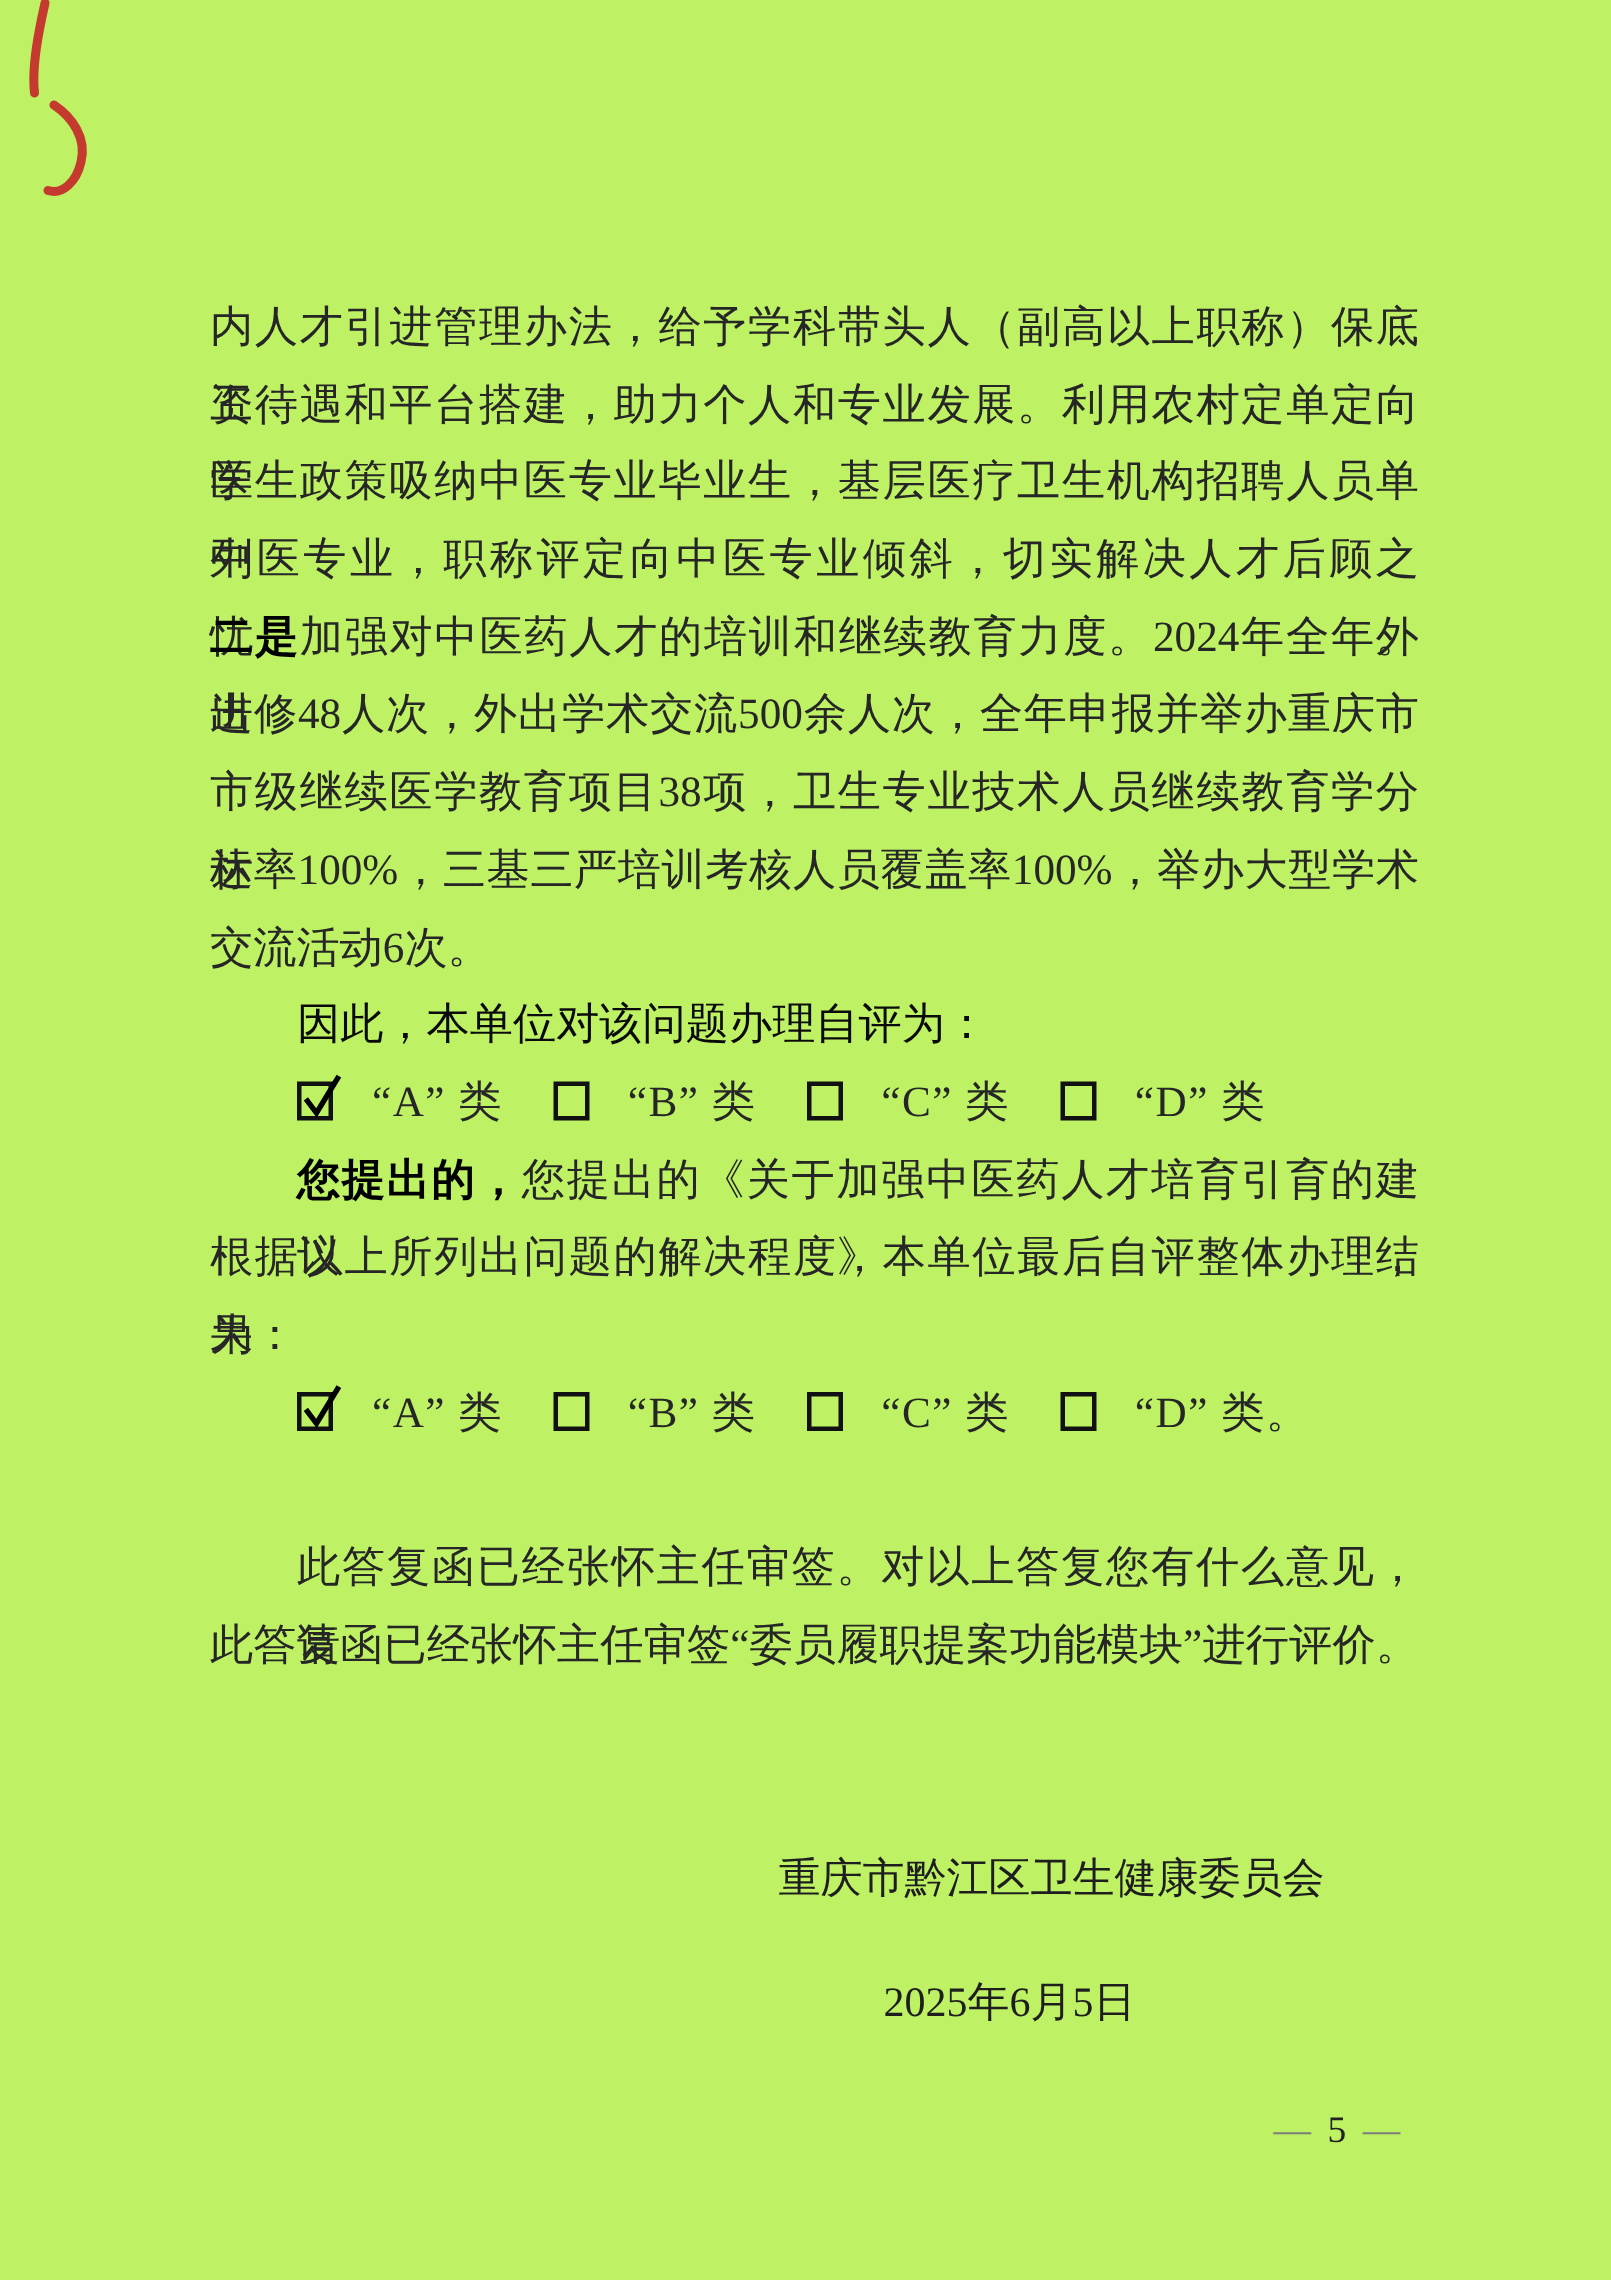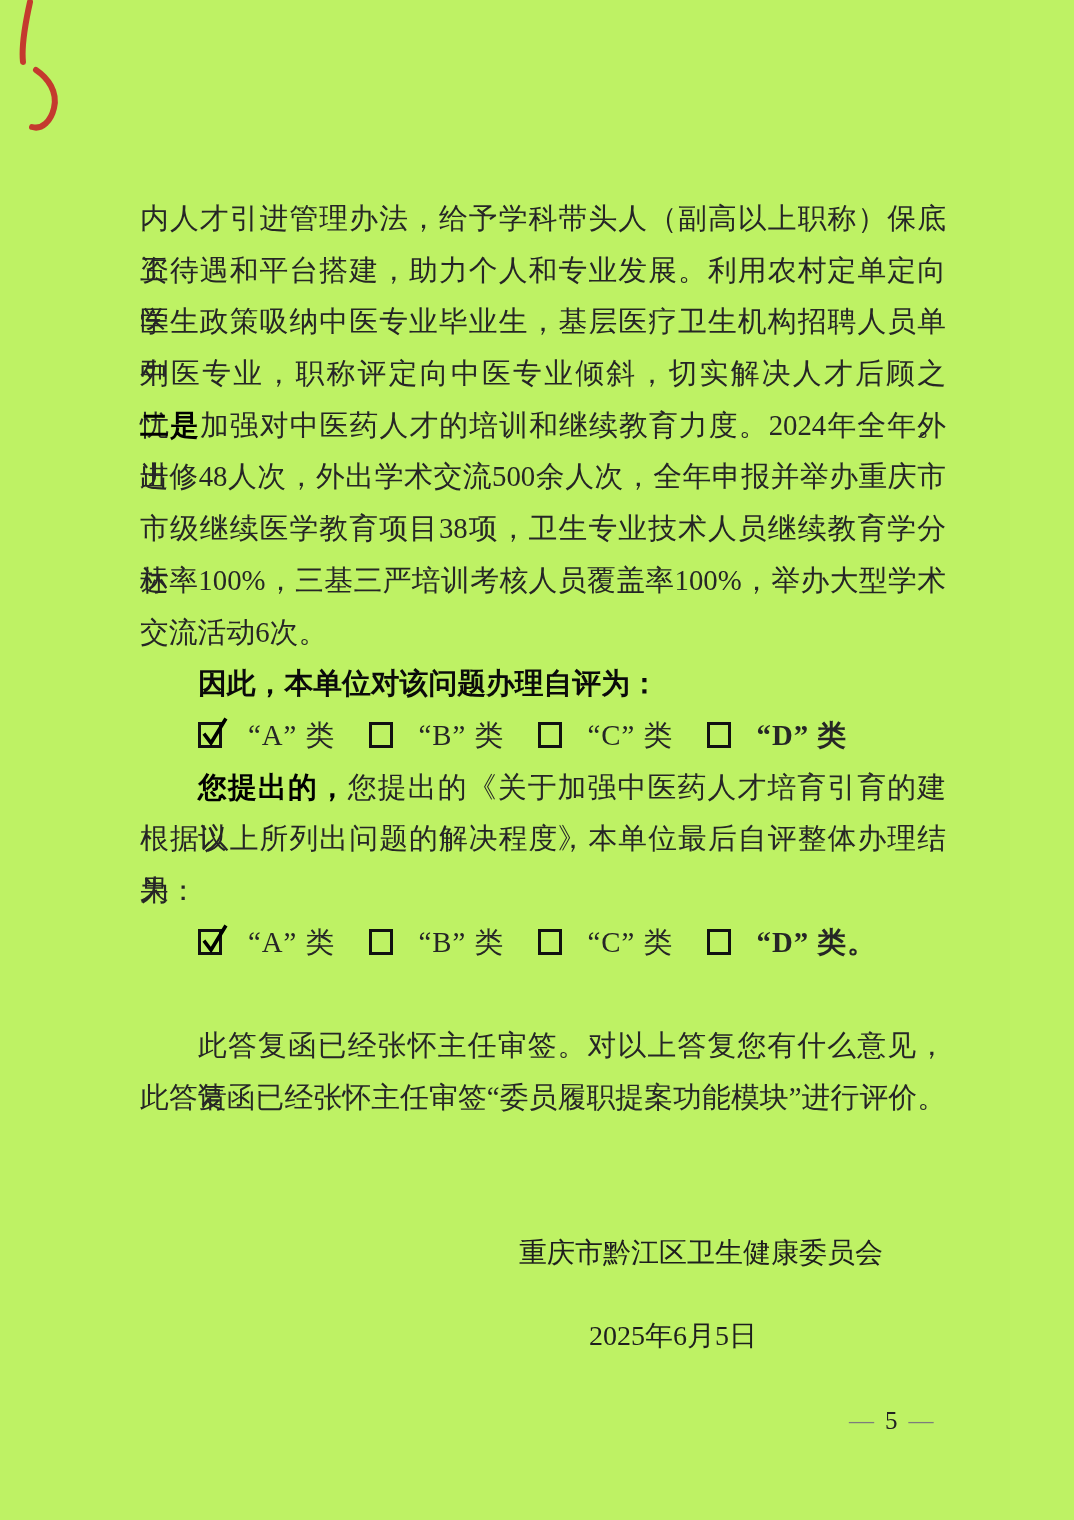--- a/index.html
+++ b/index.html
@@ -16,24 +16,24 @@
     position:absolute;left:140px;top:193px;width:806px;
     font-size:28.8px;
   }
   .line{height:51.7px;line-height:51.7px;}
   .fill{text-align:justify;text-align-last:justify;}
   .indent{padding-left:58px;}
   .hei{
     font-family:"Liberation Sans","DejaVu Sans",sans-serif;
     font-weight:bold;color:#000000;
   }
-  .kai-strong{font-weight:700;color:#0a0a0a;}
+  .kai-strong{font-weight:400;color:#0a0a0a;}
   .cb-row{white-space:nowrap;}
   .opt{margin-right:26px;}
-  .opt:last-child{margin-right:0;font-weight:bold;}
+  .opt:last-child{margin-right:0;}
   .cb{
     display:inline-block;width:24px;height:26px;
     border:3px solid #111;box-sizing:border-box;
     vertical-align:-3px;position:relative;margin-right:10px;
   }
   .cb .check{position:absolute;left:0px;top:-9px;width:26px;height:34px;overflow:visible;}
   .lbl{letter-spacing:1px;margin-left:16px;}
   .sign-org{position:absolute;left:502px;top:1233px;font-size:28px;line-height:40px;color:#1e1e1e;margin-left:17px;}
   .sign-date{position:absolute;left:589px;top:1316px;font-size:28px;line-height:40px;color:#1e1e1e;}
   .page-num{position:absolute;left:849px;top:1406px;font-size:25px;line-height:30px;color:#222;}

